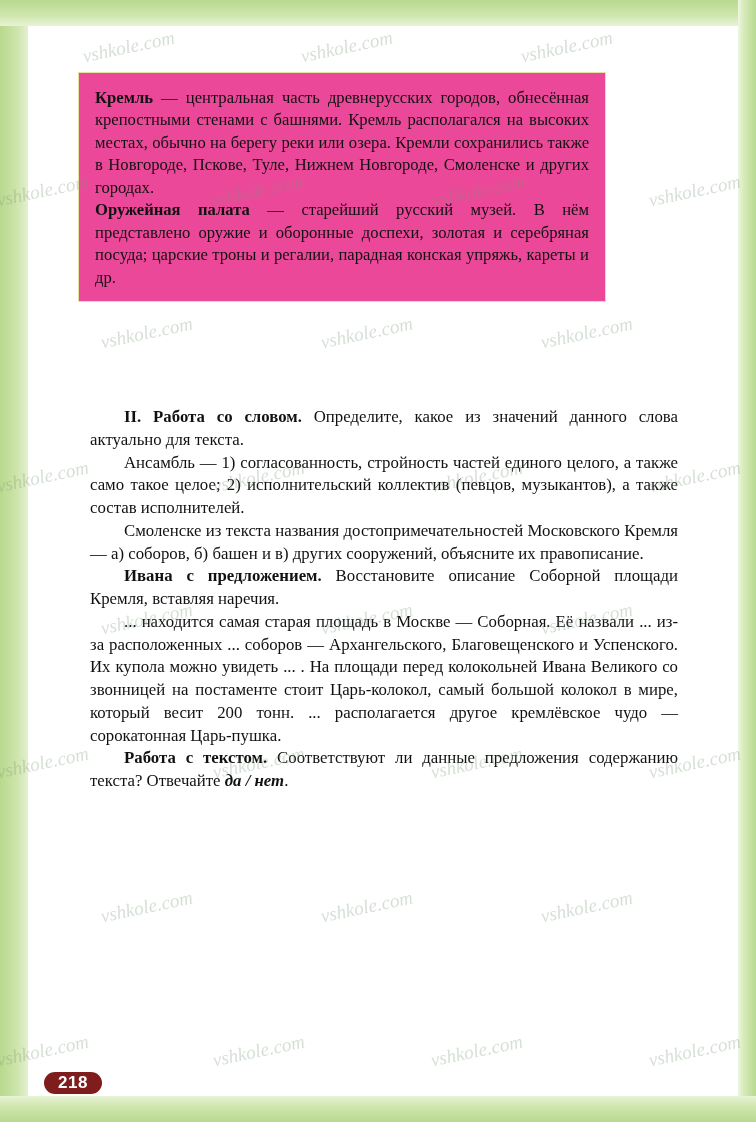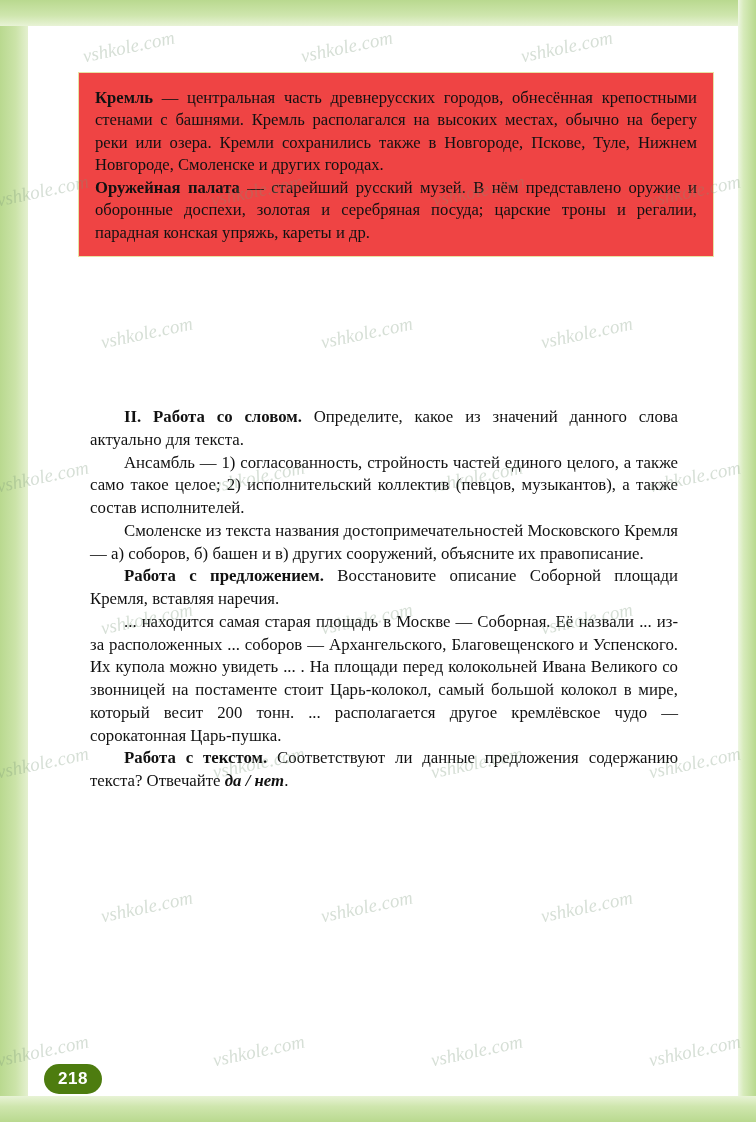--- a/index.html
+++ b/index.html
@@ -44,23 +44,23 @@
     left: 0; bottom: 0;
     width: 756px; height: 26px;
     background: linear-gradient(to top, #b9d98f 0%, #cfe6ae 60%, #e8f3d6 100%);
   }
 
   
   .def-box {
     position: absolute;
     left: 78px;
     top: 72px;
-    width: 636px;
+    width: 528px;
     box-sizing: border-box;
-    background: #ef4444;
+    background: #ec4899;
     border: 1px solid #e7e2a4;
     padding: 14px 16px 12px 16px;
   }
   .def-box p {
     margin: 0;
     font-size: 16.6px;
     line-height: 1.355;
     text-align: justify;
     color: #111111;
     text-indent: 0;
@@ -89,22 +89,22 @@
   .i { font-style: italic; font-weight: bold; }
 
   
 
   
   .page-number {
     position: absolute;
     left: 44px;
     bottom: 28px;
     width: 58px;
-    height: 30px;
-    background: #4d7c0f;
+    height: 22px;
+    background: #7f1d1d;
     border-radius: 15px;
     color: #ffffff;
     font-family: "Liberation Sans", sans-serif;
     font-weight: bold;
     font-size: 17px;
     display: flex;
     align-items: center;
     justify-content: center;
     letter-spacing: 0.5px;
   }
@@ -138,21 +138,21 @@
   </div>
 
   <div class="body-text">
 
     <p><span class="b">II. Работа со словом.</span><span> Определите, какое из значений данного слова актуально для текста.</span></p>
 
     <p>Ансамбль — 1) согласованность, стройность частей единого целого, а также само такое целое; 2) исполнительский коллектив (певцов, музыкантов), а также состав исполнителей.</p>
 
     <p>Смоленске из текста названия достопримечательностей Московского Кремля — а) соборов, б) башен и в) других сооружений, объясните их правописание.</p>
 
-    <p><span class="b">Работа с предложением.</span><span> Восстановите описание Соборной площади Кремля, вставляя наречия.</span></p>
+    <p><span class="b">Ивана с предложением.</span><span> Восстановите описание Соборной площади Кремля, вставляя наречия.</span></p>
 
     <p>... находится самая старая площадь в Москве — Соборная. Её назвали ... из-за расположенных ... соборов — Архангельского, Благовещенского и Успенского. Их купола можно увидеть ... . На площади перед колокольней Ивана Великого со звонницей на постаменте стоит Царь-колокол, самый большой колокол в мире, который весит 200 тонн. ... располагается другое кремлёвское чудо — сорокатонная Царь-пушка.</p>
 
     <p><span class="b">Работа с текстом.</span><span> Соответствуют ли данные предложения содержанию текста? Отвечайте </span><span class="i">да / нет</span><span>.</span></p>
 
 
 
   </div>
 
   <div class="page-number">218</div>

